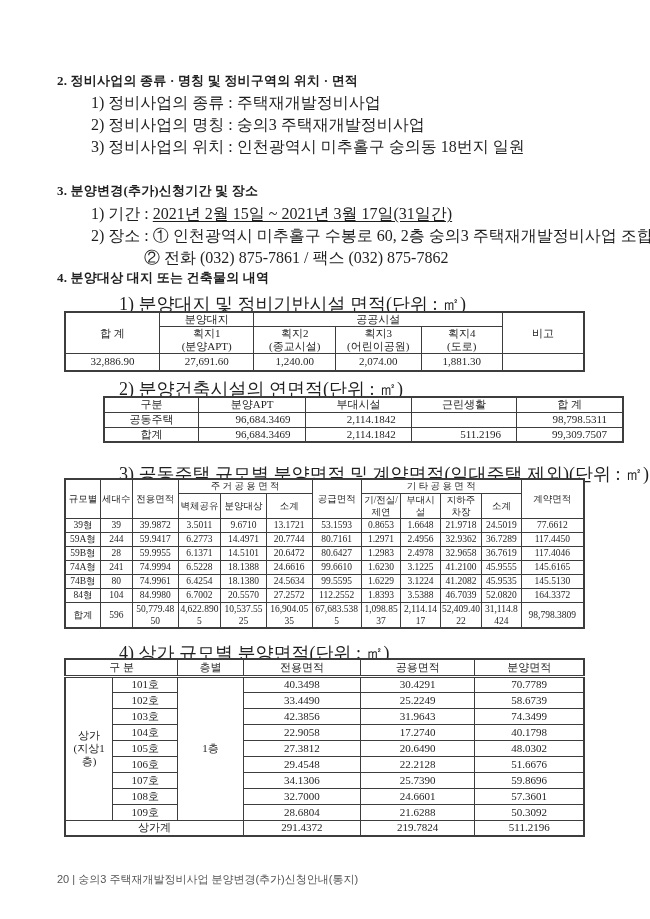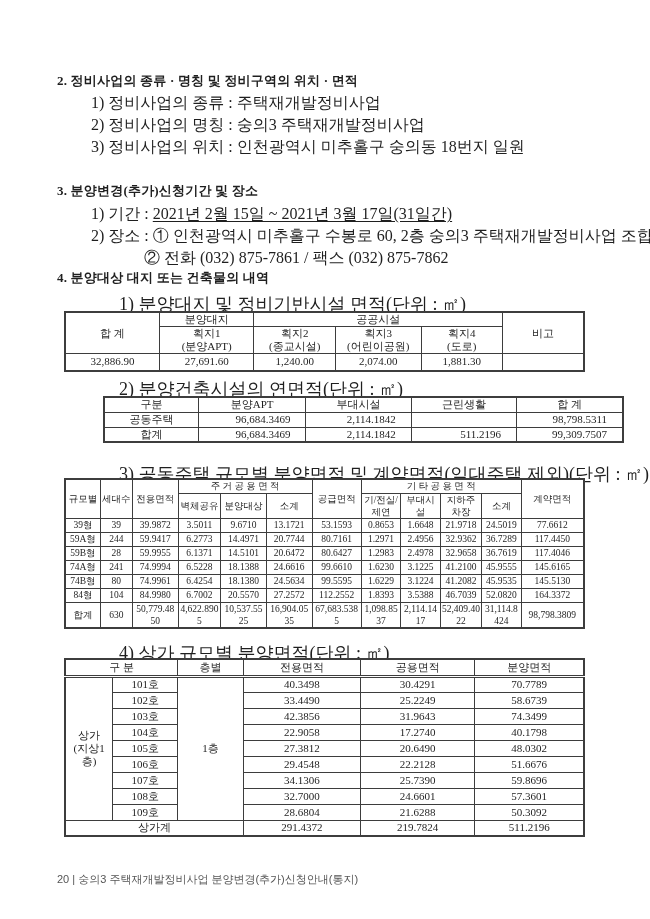--- a/index.html
+++ b/index.html
@@ -258,21 +258,21 @@
         <td>27.2572</td>
         <td>112.2552</td>
         <td>1.8393</td>
         <td>3.5388</td>
         <td>46.7039</td>
         <td>52.0820</td>
         <td>164.3372</td>
       </tr>
       <tr>
         <td>합계</td>
-        <td>630</td>
+        <td>596</td>
         <td>50,779.4850</td>
         <td>4,622.8905</td>
         <td>10,537.5525</td>
         <td>16,904.0535</td>
         <td>67,683.5385</td>
         <td>1,098.8537</td>
         <td>2,114.1417</td>
         <td>52,409.4022</td>
         <td>31,114.8424</td>
         <td>98,798.3809</td>

